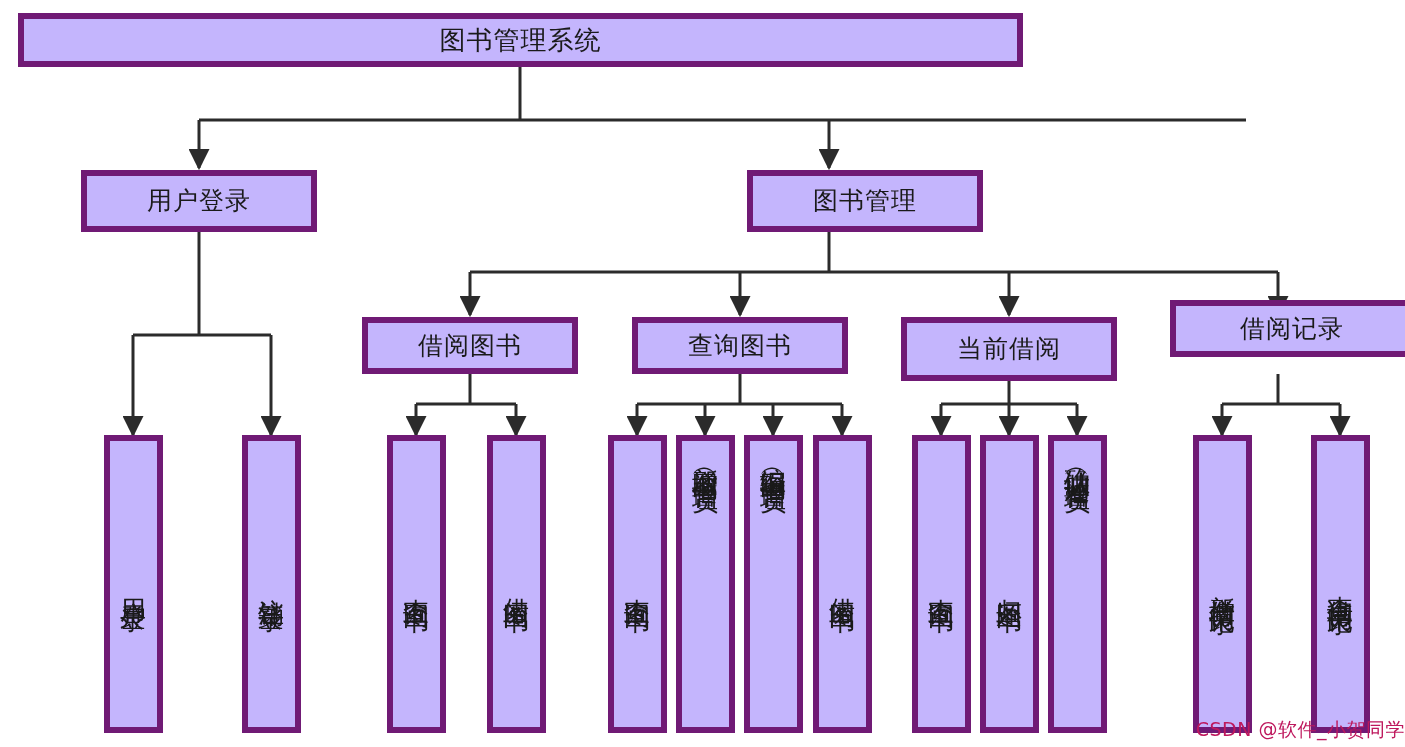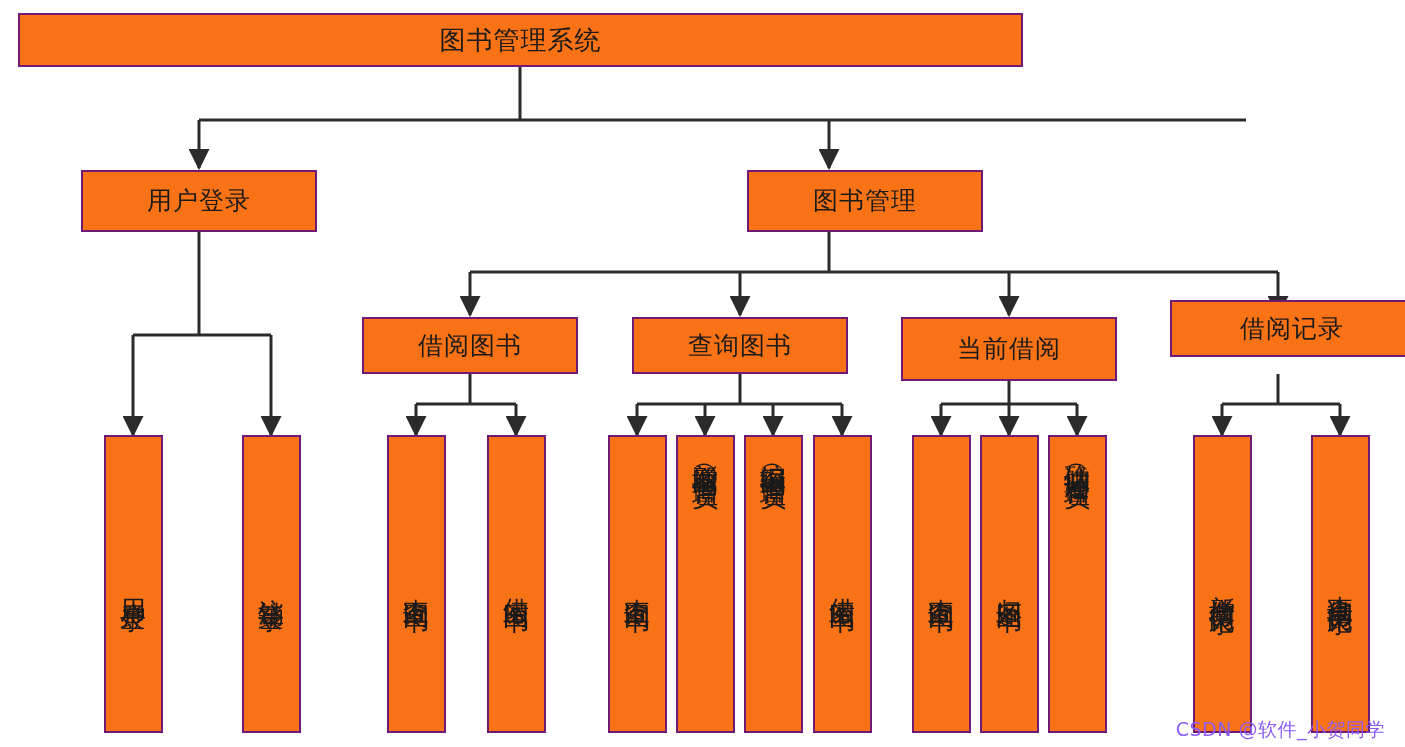--- a/index.html
+++ b/index.html
@@ -22,22 +22,22 @@
     position: absolute;
     left: 0;
     top: 0;
     width: 1405px;
     height: 747px;
     pointer-events: none;
   }
   .node {
     position: absolute;
     box-sizing: border-box;
-    background: #f97316;
-    border: 2px solid #701a75;
+    background: #c4b5fd;
+    border: 6px solid #701a75;
     display: flex;
     align-items: center;
     justify-content: center;
     color: #1a1a1a;
   }
   .node-h {
     
   }
   .node-h .label {
     font-size: 25px;
@@ -62,24 +62,24 @@
     letter-spacing: 3px;
     white-space: nowrap;
     display: block;
   }
   .node-v.centered {
     align-items: center;
     padding-top: 0;
   }
   .watermark {
     position: absolute;
-    right: 20px;
+    right: 0;
     bottom: 4px;
     font-size: 19px;
-    color: #8b5cf6;
+    color: #be185d;
     white-space: nowrap;
     letter-spacing: 0.5px;
   }
 </style>
 </head>
 <body>
 
 <div id="diagram-root">
 
   <svg id="edge-layer" viewBox="0 0 1405 747" width="1405" height="747" xmlns="http://www.w3.org/2000/svg">

